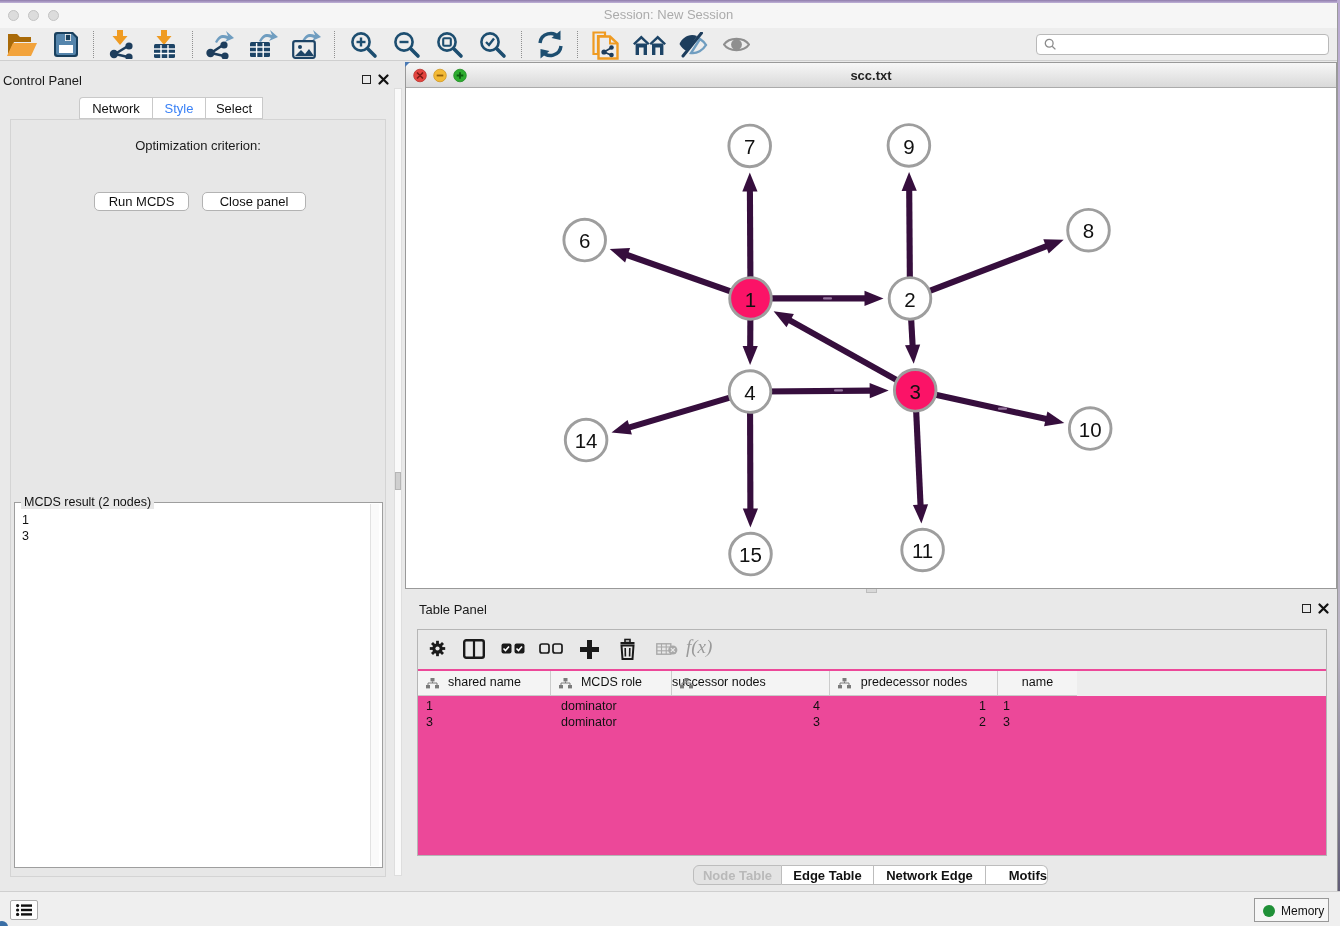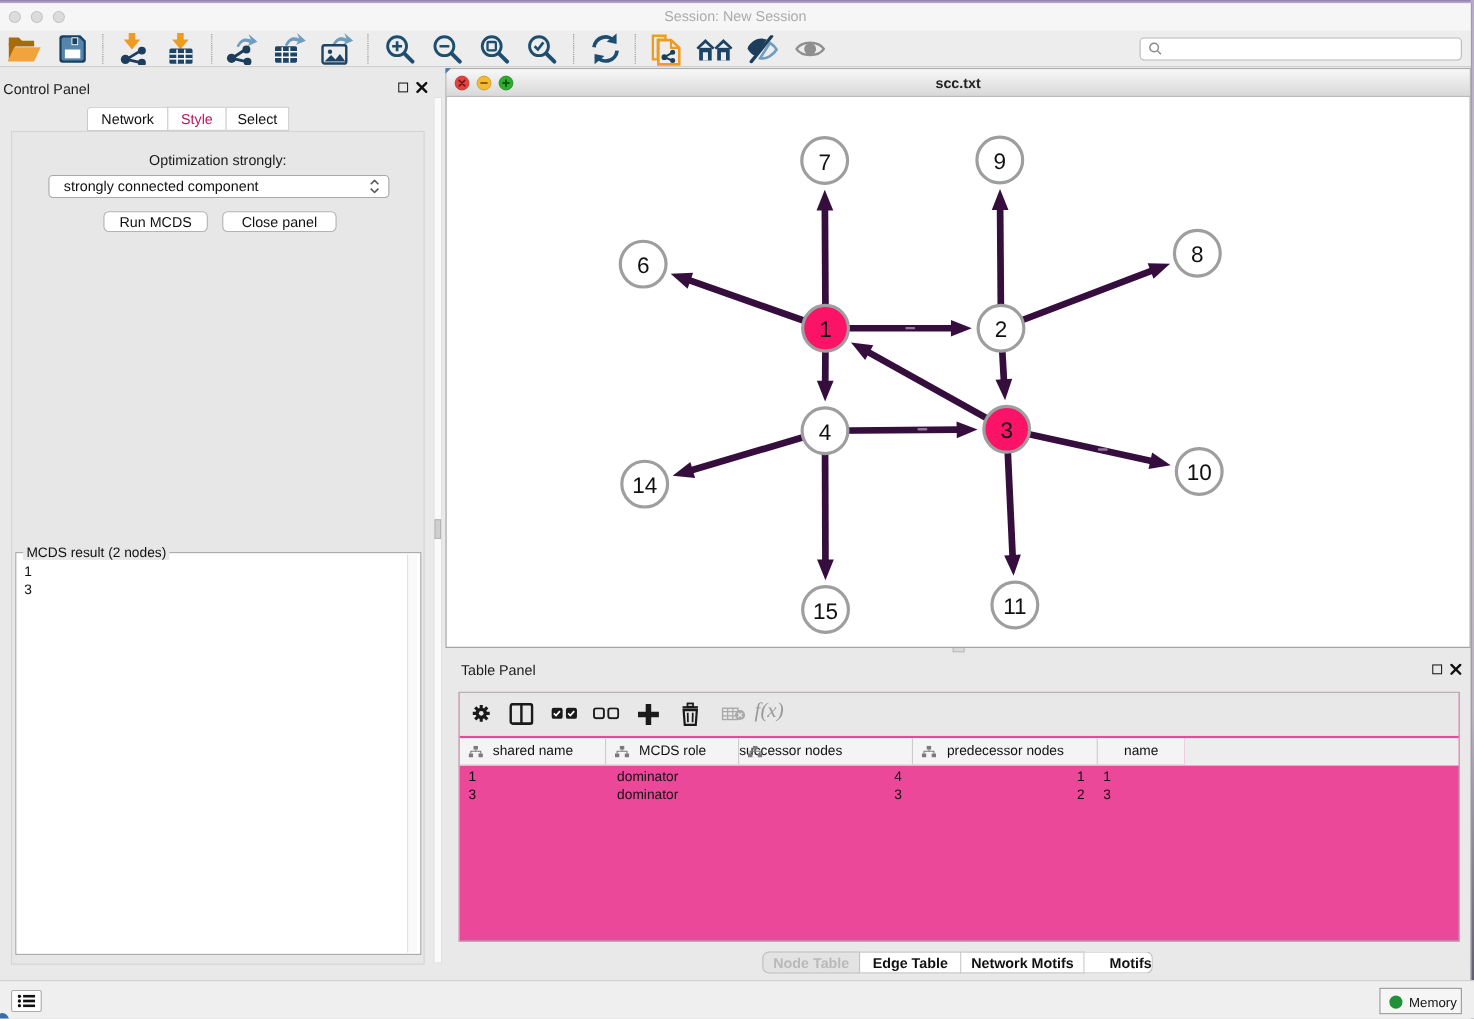--- a/index.html
+++ b/index.html
@@ -171,33 +171,27 @@
 
 <div class="abs" style="left:3px;top:65px;width:390px;height:815px;">
   <div class="abs" style="left:0;top:8px;font-size:13px;color:#1a1a1a;">Control Panel</div>
   <div class="abs" style="left:359px;top:10px;width:9px;height:9px;border:1.5px solid #222;"></div>
   <svg class="abs" style="left:375px;top:9px;" width="11" height="11" viewBox="0 0 11 11">
       <path d="M1.5 1.5 L9.5 9.5 M9.5 1.5 L1.5 9.5" stroke="#111" stroke-width="2.2" stroke-linecap="round"></path>
     </svg>
 
   <div class="abs" style="left:76px;top:32px;height:22px;display:flex;font-size:13px;">
     <div style="width:73px;background:#fff;border:1px solid #c9c9c9;border-right:none;border-radius:4px 0 0 0;text-align:center;line-height:21px;color:#111;">Network</div>
-    <div style="width:53px;background:#fff;border:1px solid #c9c9c9;border-right:none;text-align:center;line-height:21px;color:#be185d;">Style</div>
+    <div style="width:53px;background:#fff;border:1px solid #c9c9c9;border-right:none;text-align:center;line-height:21px;color:#3b82f6;">Style</div>
     <div style="width:58px;background:#fff;border:1px solid #c9c9c9;text-align:center;line-height:21px;color:#111;">Select</div>
     <div style="width:58px;background:#e2e2e2;border:1px solid #c9c9c9;border-left:none;border-radius:0 6px 0 0;text-align:center;line-height:21px;color:#b4b4b4;margin-top:35px;">MCDS</div>
   </div>
 
   <div class="abs" style="left:7px;top:54px;width:376px;height:758px;background:#e7e7e7;border:1px solid #d4d4d4;"></div>
-  <div class="abs" style="left:0;top:73px;width:390px;text-align:center;font-size:13px;color:#1a1a1a;">Optimization strongly:</div>
-  <div class="abs" style="left:41px;top:94px;width:310px;height:21px;background:#fff;border:1px solid #a9a9a9;border-radius:4px;font-size:13px;color:#111;line-height:19px;padding-left:13px;">strongly connected component
-    <svg width="9" height="13" style="position:absolute;right:8px;top:3px;" viewBox="0 0 9 13">
-        <path d="M1 4.5 L4.5 1 L8 4.5" fill="none" stroke="#555" stroke-width="1.4"></path>
-        <path d="M1 8.5 L4.5 12 L8 8.5" fill="none" stroke="#555" stroke-width="1.4"></path>
-      </svg>
-  </div>
+  <div class="abs" style="left:0;top:73px;width:390px;text-align:center;font-size:13px;color:#1a1a1a;">Optimization criterion:</div>
   <div class="abs" style="left:91px;top:127px;width:95px;height:19px;background:#fff;border:1px solid #b3b3b3;border-radius:5px;text-align:center;font-size:13px;line-height:17px;color:#111;">Run MCDS</div>
   <div class="abs" style="left:199px;top:127px;width:104px;height:19px;background:#fff;border:1px solid #b3b3b3;border-radius:5px;text-align:center;font-size:13px;line-height:17px;color:#111;">Close panel</div>
 
   <div class="abs" style="left:11px;top:437px;width:369px;height:366px;border:1px solid #9e9e9e;"></div>
   <div class="abs" style="left:18px;top:430px;background:#e7e7e7;padding:0 3px;font-size:12.5px;color:#111;z-index:5;">MCDS result (2 nodes)</div>
   <div class="abs" style="left:12px;top:438px;width:367px;height:364px;background:#fff;font-size:12.5px;color:#111;">
     <div style="padding:9px 0 0 7px;line-height:16px;">1<br>3</div>
     <div class="abs" style="right:3px;top:1px;width:9px;height:362px;background:#fafafa;border-left:1px solid #e2e2e2;"></div>
   </div>
 
@@ -409,21 +403,21 @@
       <div class="abs" style="left:143px;top:19px;">dominator</div>
       <div class="abs" style="left:254px;top:19px;width:148px;text-align:right;">3</div>
       <div class="abs" style="left:412px;top:19px;width:156px;text-align:right;">2</div>
       <div class="abs" style="left:585px;top:19px;">3</div>
     </div>
   </div>
 
   <div class="abs" style="left:288px;top:269px;height:20px;display:flex;font-size:13px;font-weight:bold;">
     <div style="width:89px;background:#e3e3e3;border:1px solid #bdbdbd;border-radius:6px 0 0 6px;text-align:center;line-height:19px;color:#b9b9b9;">Node Table</div>
     <div style="width:92px;background:#fff;border:1px solid #bdbdbd;border-left:none;text-align:center;line-height:19px;color:#111;">Edge Table</div>
-    <div style="width:112px;background:#fff;border:1px solid #bdbdbd;border-left:none;text-align:center;line-height:19px;color:#111;">Network Motifs</div>
+    <div style="width:112px;background:#fff;border:1px solid #bdbdbd;border-left:none;text-align:center;line-height:19px;color:#111;">Network Edge</div>
     <div style="width:62px;background:#fff;border:1px solid #bdbdbd;border-left:none;border-radius:0 6px 6px 0;text-align:right;line-height:19px;color:#111;">Motifs</div>
   </div>
 </div>
 
 <div class="abs" style="left:0;top:891px;width:1340px;height:35px;background:#efefef;border-top:1px solid #cfcfcf;">
   <div class="abs" style="left:10px;top:8px;width:28px;height:20px;background:#fdfdfd;border:1px solid #ababab;border-radius:2px;">
     <svg width="16" height="12" style="position:absolute;left:5px;top:3px;" viewBox="0 0 16 12">
       <circle cx="1.6" cy="1.6" r="1.6" fill="#111"></circle>
         <circle cx="1.6" cy="6" r="1.6" fill="#111"></circle>
         <circle cx="1.6" cy="10.4" r="1.6" fill="#111"></circle>

